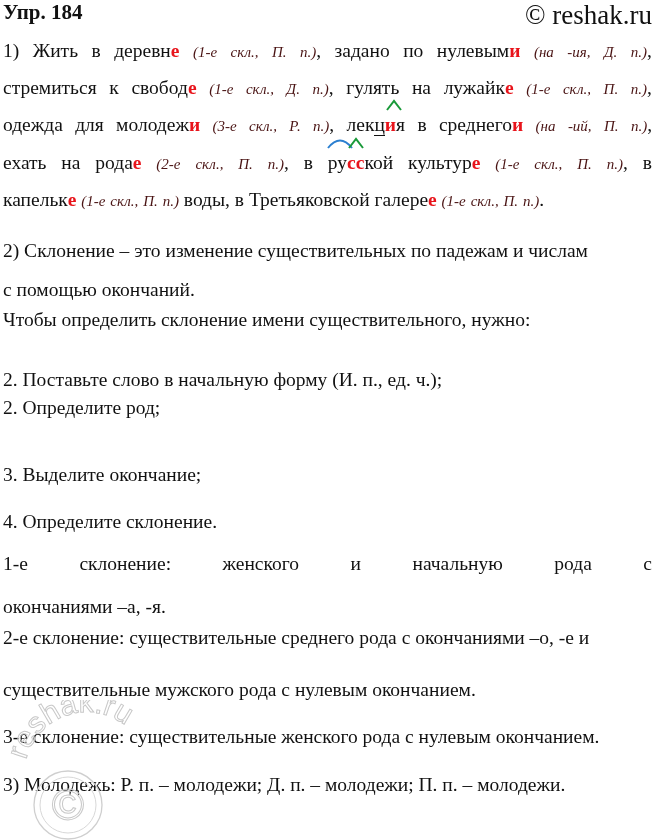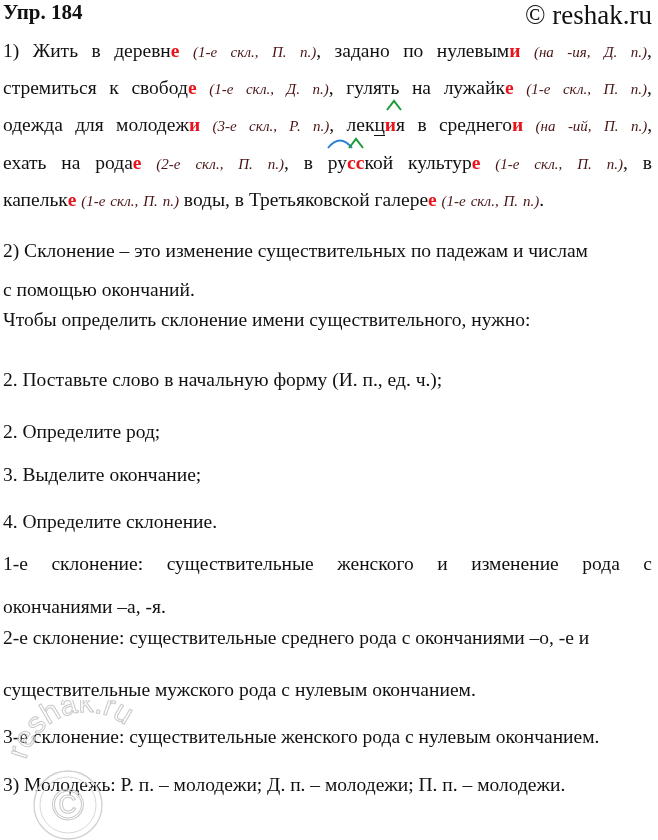--- a/index.html
+++ b/index.html
@@ -99,30 +99,29 @@
       <span class="w"><span>в</span></span>
     </div>
   <div class="line" style="top:188px"><span>капельк</span><span class="end">е</span> <span class="note">(1-е</span> <span class="note">скл.,</span> <span class="note">П.</span> <span class="note">п.)</span> <span>воды,</span> <span>в</span> <span>Третьяковской</span> <span>галере</span><span class="end">е</span> <span class="note">(1-е</span> <span class="note">скл.,</span> <span class="note">П.</span> <span class="note">п.)</span><span>.</span></div>
 </div>
 
 <div>
   <div class="line" style="top:239px">2) Склонение – это изменение существительных по падежам и числам</div>
   <div class="line" style="top:278px">с помощью окончаний.</div>
   <div class="line" style="top:308px">Чтобы определить склонение имени существительного, нужно:</div>
   <div class="line" style="top:368px">2. Поставьте слово в начальную форму (И. п., ед. ч.);</div>
-  <div class="line" style="top:420px">2. Определите род;</div>
+  <div class="line" style="top:396px">2. Определите род;</div>
   <div class="line" style="top:463px">3. Выделите окончание;</div>
   <div class="line" style="top:510px">4. Определите склонение.</div>
   <div class="line just" style="top:552px" id="decl1">
       <span>1-е</span>
       <span>склонение:</span>
-      <span>существительные</span>
       <span>женского</span>
       <span>и</span>
-      <span>изменение</span>
+      <span>начальную</span>
       <span>рода</span>
       <span>с</span>
     </div>
   <div class="line" style="top:595px">окончаниями –а, -я.</div>
   <div class="line" style="top:626px">2-е склонение: существительные среднего рода с окончаниями –о, -е и</div>
   <div class="line" style="top:678px">существительные мужского рода с нулевым окончанием.</div>
   <div class="line" style="top:725px">3-е склонение: существительные женского рода с нулевым окончанием.</div>
 </div>
 
 <div>

